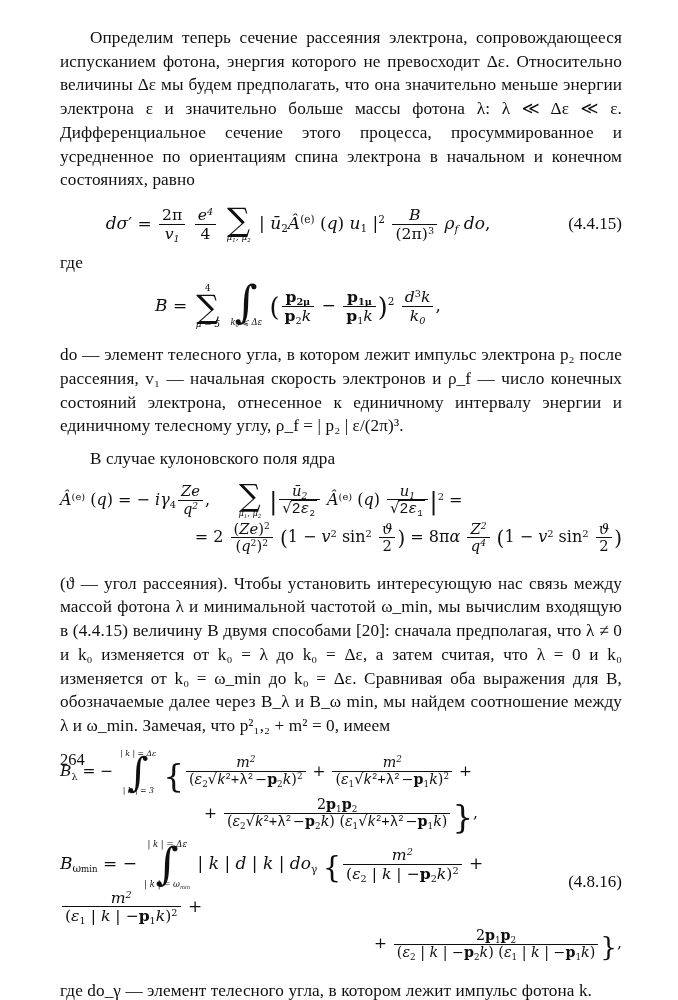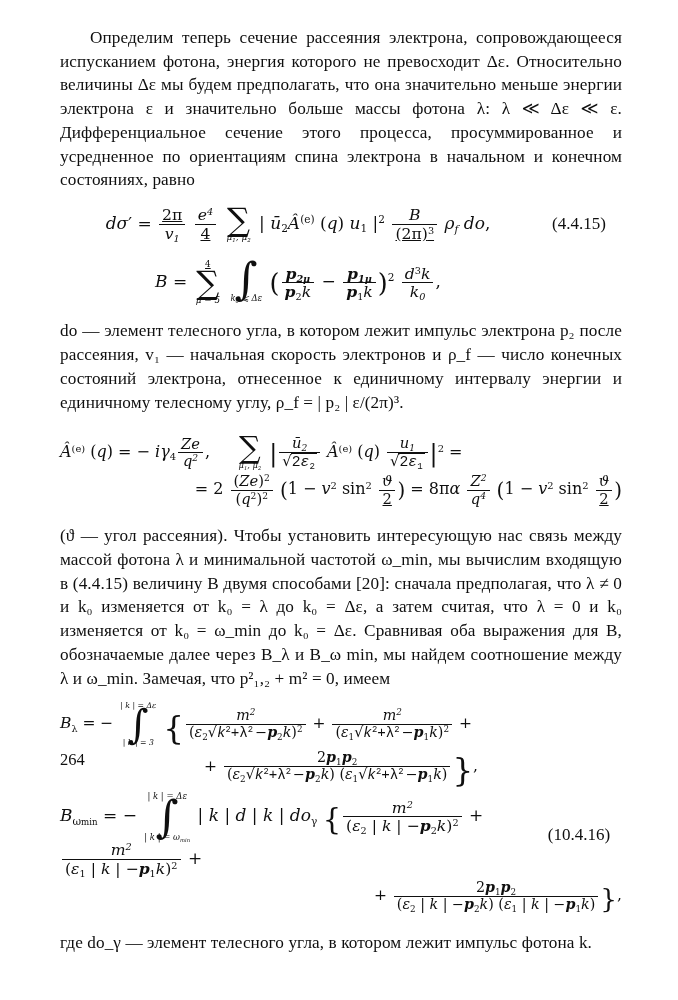--- a/index.html
+++ b/index.html
@@ -48,30 +48,30 @@
     font-size: 17px;
   }
   .eq-body {
     flex: 1 1 auto;
     text-align: center;
     font-family: "DejaVu Serif", serif;
   }
   .eq-num {
     flex: 0 0 auto;
     width: 86px;
-    text-align: center;
+    text-align: right;
     font-size: 17px;
     font-family: "Liberation Serif", serif;
   }
   .eq-num.blank { visibility: hidden; }
 
   
   .it { font-style: italic; }
-  .bfit { font-weight: bold; font-style: italic; }
-  .rm { font-style: normal; text-decoration: underline; }
+  .bfit { font-weight: bold; }
+  .rm { font-style: normal; }
 
   .frac {
     display: inline-block;
     vertical-align: middle;
     text-align: center;
     line-height: 1.12;
     margin: 0 2px;
   }
   .frac .num { display: block; padding: 0 3px; font-size: 0.92em; }
   .frac .den { display: block; border-top: 1.3px solid #111; padding: 0 3px; font-size: 0.92em; text-align: center; }
@@ -165,20 +165,21 @@
         <span class="bigsum"><span class="sym">∑</span><span class="lim it">μ<sub>1</sub>, μ<sub>2</sub></span></span>
         | <span class="it">ū</span><sub>2</sub><span class="it">Â</span><sup>(e)</sup> (<span class="it">q</span>) <span class="it">u</span><sub>1</sub> |<sup>2</sup>
         <span class="frac"><span class="num it">B</span><span class="den rm">(2π)<sup>3</sup></span></span>
         <span class="it">ρ<sub>f</sub></span> <span class="it">do</span>,
       </div>
       <div class="eq-num">(4.4.15)</div>
     </div>
 
     <div class="spacer-s"></div>
 
+    <p class="para">где</p>
 
     <div class="spacer-s"></div>
 
     <div class="eq-row">
       <div class="eq-body">
         <span class="it">B</span> =
         <span class="bigsum"><span class="lim top rm">4</span><span class="sym">∑</span><span class="lim it">μ = 5</span></span>
         <span class="bigint"><span class="sym">∫</span><span class="lim it">k<sub>0</sub> ⩽ Δε</span></span>
         <span class="paren-big">(</span><span class="frac"><span class="num bfit">p<sub>2μ</sub></span><span class="den"><span class="bfit">p</span><sub>2</sub><span class="it">k</span></span></span>
         −
@@ -187,20 +188,21 @@
       </div>
       <div class="eq-num blank"></div>
     </div>
 
     <div class="spacer-m"></div>
 
     <p class="para">do — элемент телесного угла, в котором лежит импульс электрона p₂ после рассеяния, v₁ — начальная скорость электронов и ρ_f — число конечных состояний электрона, отнесенное к единичному интервалу энергии и единичному телесному углу, ρ_f = | p₂ | ε/(2π)³.</p>
 
     <div class="spacer-s"></div>
 
+    <p class="para indent">В случае кулоновского поля ядра</p>
 
     <div class="spacer-s"></div>
 
     <div class="eqblock">
       <div class="eqline left">
         <span class="it">Â</span><sup>(e)</sup> (<span class="it">q</span>) = − <span class="it">i</span><span class="it">γ</span><sub>4</sub><span class="frac"><span class="num it">Ze</span><span class="den it">q<sup>2</sup></span></span>,
         &nbsp;&nbsp;&nbsp;
         <span class="bigsum"><span class="sym">∑</span><span class="lim it">μ<sub>1</sub>, μ<sub>2</sub></span></span>
         <span class="paren-big">|</span><span class="frac"><span class="num it">ū<sub>2</sub></span><span class="den"><span class="sqrt">√<span class="radicand">2<span class="it">ε</span><sub>2</sub></span></span></span></span>
         <span class="it">Â</span><sup>(e)</sup> (<span class="it">q</span>)
@@ -234,21 +236,21 @@
       </div>
       <div class="eq-row" style="margin-top:2px;">
         <div class="eq-body" style="text-align:left;">
           <span class="it">B</span><sub>ω<span class="small">min</span></sub> = −
           <span class="bigint"><span class="lim top it">| k | = Δε</span><span class="sym">∫</span><span class="lim it">| k | = ω<sub>min</sub></span></span>
           | <span class="it">k</span> | <span class="it">d</span> | <span class="it">k</span> | <span class="it">do</span><sub>γ</sub>
           <span class="brace-mid">{</span><span class="frac"><span class="num it">m<sup>2</sup></span><span class="den">(<span class="it">ε</span><sub>2</sub> | <span class="it">k</span> | −<span class="bfit">p</span><sub>2</sub><span class="it">k</span>)<sup>2</sup></span></span>
           +
           <span class="frac"><span class="num it">m<sup>2</sup></span><span class="den">(<span class="it">ε</span><sub>1</sub> | <span class="it">k</span> | −<span class="bfit">p</span><sub>1</sub><span class="it">k</span>)<sup>2</sup></span></span> +
         </div>
-        <div class="eq-num">(10.4.16)</div>
+        <div class="eq-num">(4.8.16)</div>
       </div>
       <div class="eqline right">
         +
         <span class="frac"><span class="num">2<span class="bfit">p</span><sub>1</sub><span class="bfit">p</span><sub>2</sub></span><span class="den">(<span class="it">ε</span><sub>2</sub> | <span class="it">k</span> | −<span class="bfit">p</span><sub>2</sub><span class="it">k</span>) (<span class="it">ε</span><sub>1</sub> | <span class="it">k</span> | −<span class="bfit">p</span><sub>1</sub><span class="it">k</span>)</span></span><span class="brace-mid">}</span>,
       </div>
     </div>
 
     <div class="spacer-m"></div>
 
     <p class="para">где do_γ — элемент телесного угла, в котором лежит импульс фотона k.</p>

